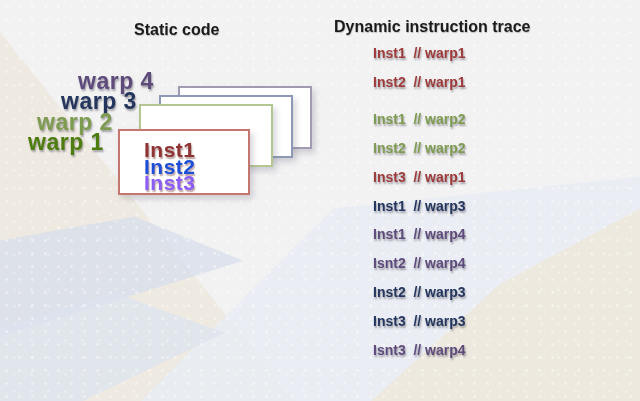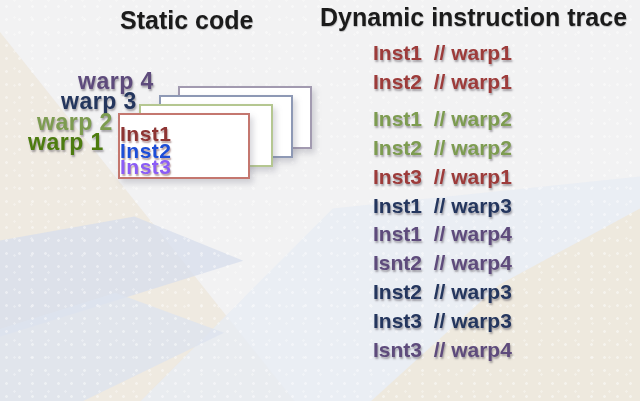--- a/index.html
+++ b/index.html
@@ -42,23 +42,23 @@
       radial-gradient(circle, rgba(255,255,255,.65) 1.1px, rgba(255,255,255,0) 1.6px),
       radial-gradient(circle, rgba(255,255,255,.45) 1px, rgba(255,255,255,0) 1.5px);
     background-size: 13px 13px, 17px 17px;
     background-position: 0 0, 6px 9px;
     opacity: .7;
   }
 
   
   .title {
     position: absolute;
-    margin: 2px;
+    margin: 16px;
     font-weight: 700;
-    font-size: 25px;
+    font-size: 16px;
     line-height: 1.1;
     color: #1B1B1B;
     text-shadow: 0.5px 1px 1px rgba(0,0,0,.22);
     white-space: nowrap;
   }
   .title-static  { left: 118px; top: 5px; }
   .title-dynamic { left: 318px; top: 2px; }
 
   
   .warp-labels { position: absolute; inset: 0; }
@@ -83,38 +83,38 @@
     position: absolute;
     background: #FFFFFF;
     border: 2px solid;
     box-shadow: 3px 4px 6px rgba(110,110,130,.28);
     box-sizing: border-box;
   }
   .card:nth-child(1) { left: 178px; top: 86px;  width: 134px; height: 63px; z-index: 1; }
   .card:nth-child(2) { left: 159px; top: 95px;  width: 134px; height: 63px; z-index: 2; }
   .card:nth-child(3) { left: 139px; top: 104px; width: 134px; height: 63px; z-index: 3; }
   .card:nth-child(4) { left: 118px; top: 113px; width: 132px; height: 66px; z-index: 4; }
-  .card.front { padding: 11px 0 0 0; }
+  .card.front { padding: 11px 0 0 24px; margin-top: 16px; }
   .inst-line {
     font-weight: 700;
     font-size: 21px;
     line-height: 16.5px;
     letter-spacing: .5px;
     text-shadow: 1px 1.5px 1.5px rgba(100,45,45,.45);
     white-space: pre;
   }
 
   
   .trace-list {
     position: absolute;
     left: 373px; top: 39px;
   }
   .trace-line {
     font-weight: 700;
-    font-size: 21px;
+    font-size: 14px;
     line-height: 28.9px;
     white-space: pre;
     text-shadow: 1px 2px 2px rgba(85,80,90,.5);
   }
 </style>
 </head>
 <body>
 
 <div class="slide">
 

